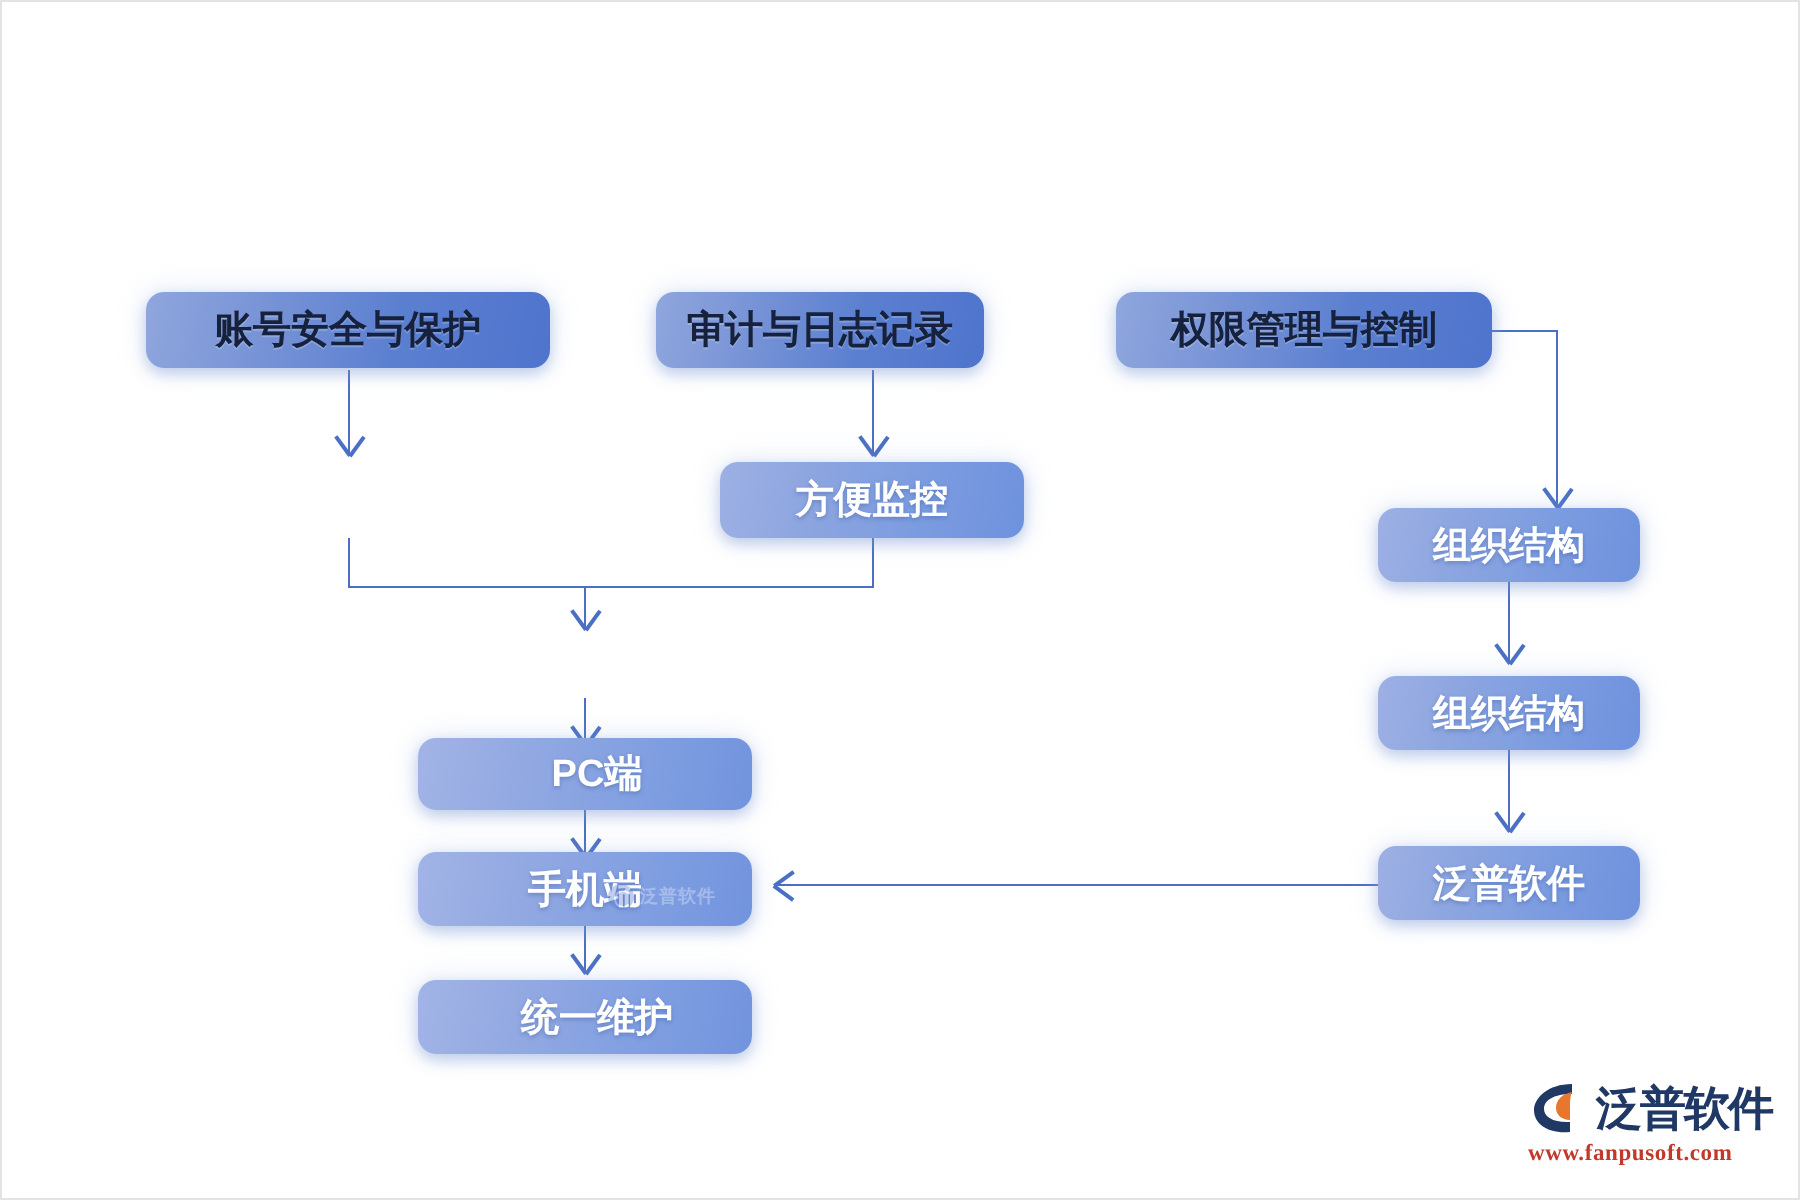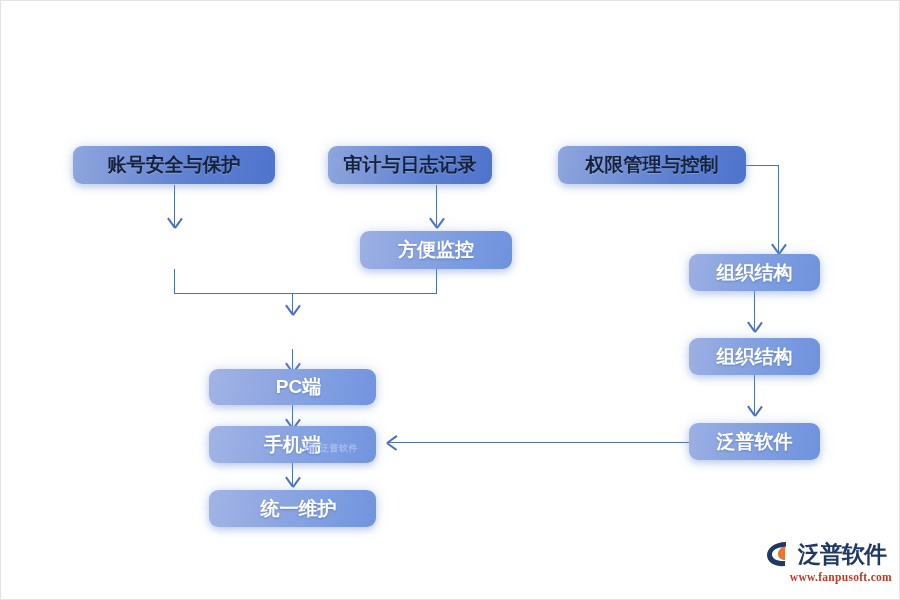--- a/index.html
+++ b/index.html
@@ -173,21 +173,21 @@
     letter-spacing: -1px;
     line-height: 1;
   }
   #brand-logo .logo-url {
     margin-top: 2px;
     font-size: 11.5px;
     font-weight: bold;
     color: #c0392b;
     letter-spacing: 0.3px;
     font-family: "Liberation Serif", "DejaVu Serif", serif;
-    text-align: right;
+    text-align: left;
   }
 </style>
 </head>
 <body>
 
 <div id="canvas">
 
 
   <div class="line-v" style="left:173px; top:184px; height:42px;"></div>
   <div class="arrow-down" style="left:167px; top:216px;"></div>

